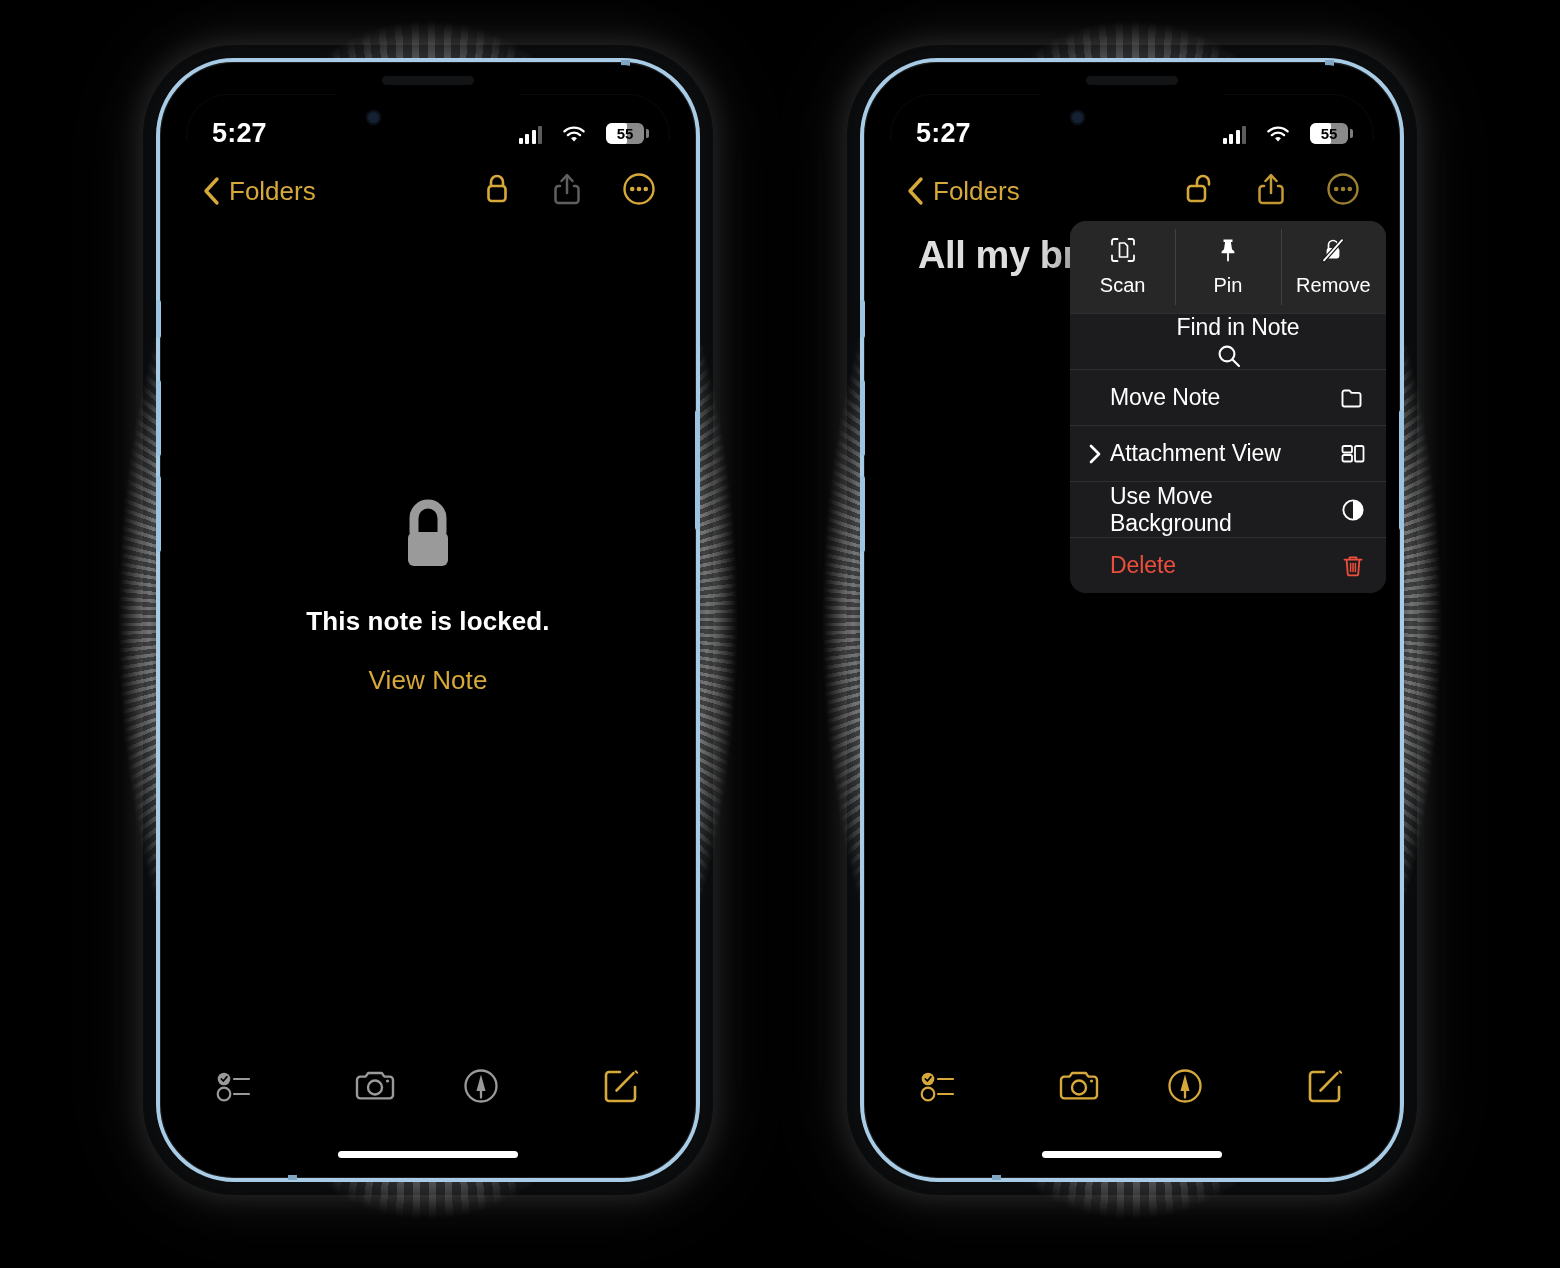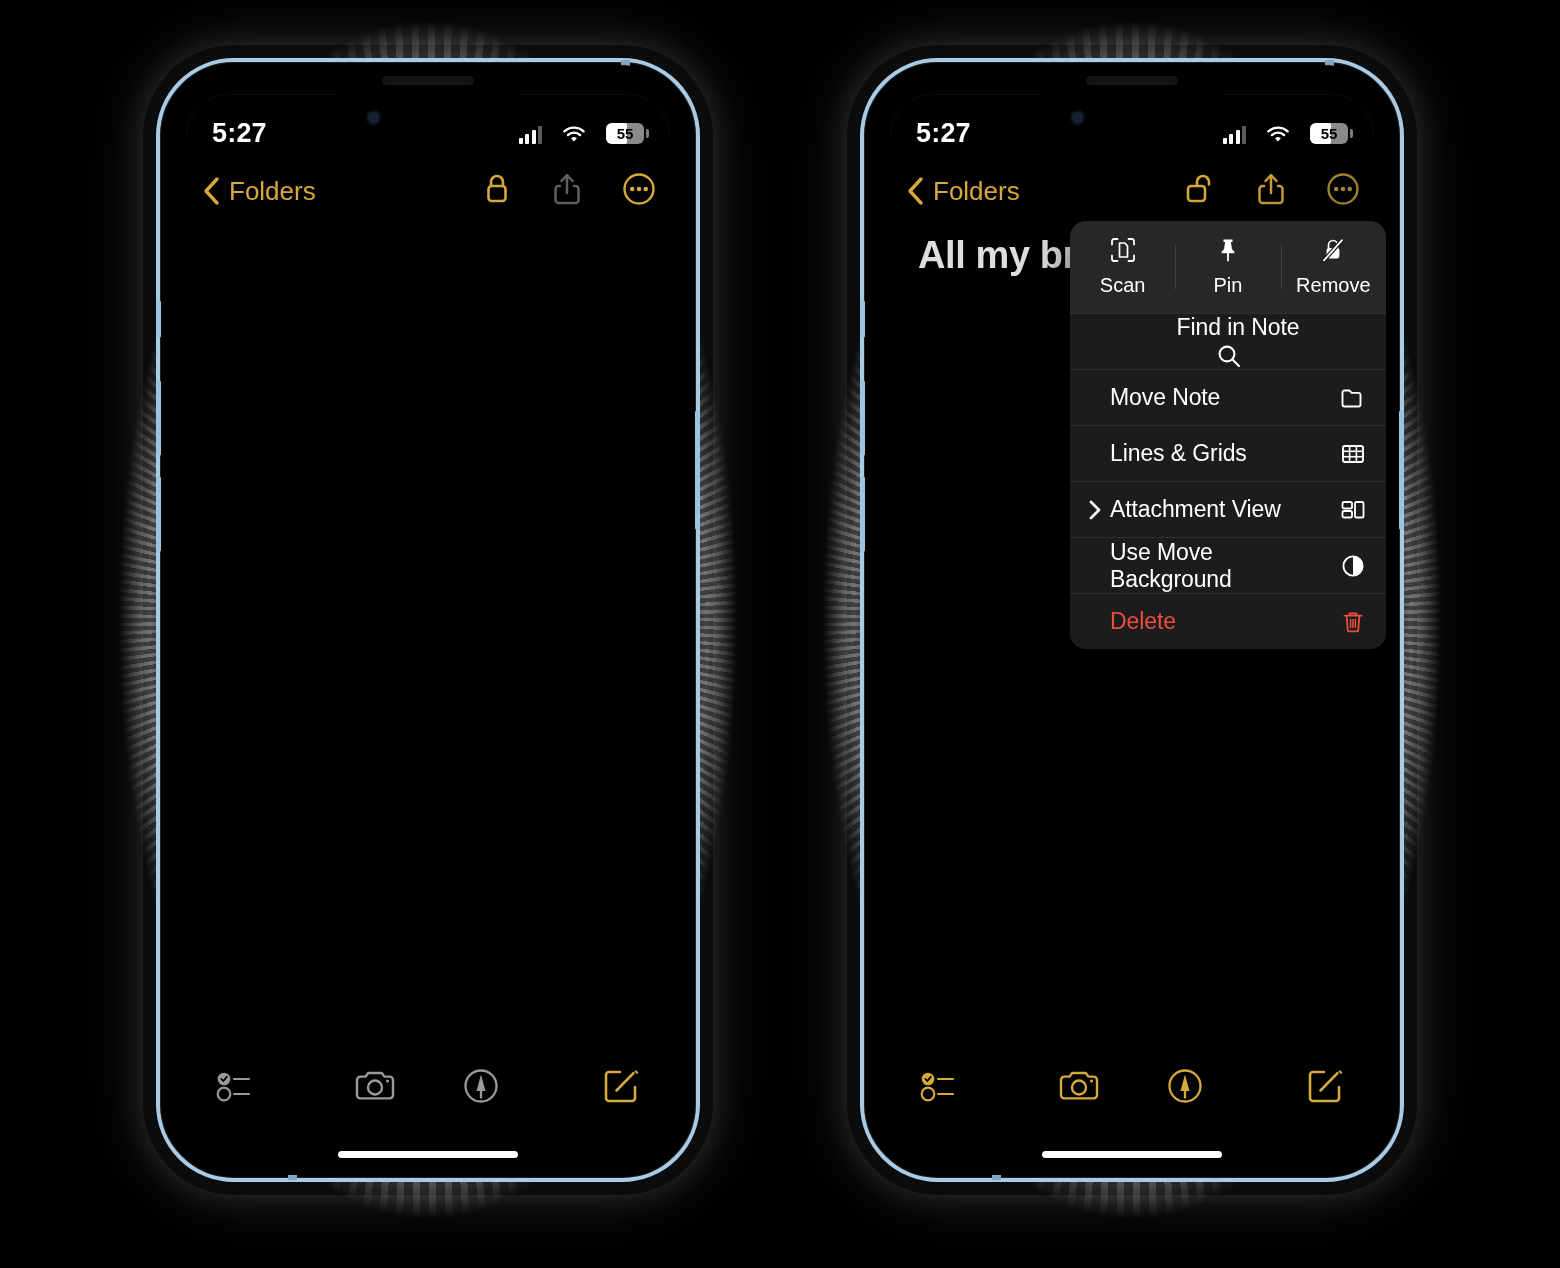--- a/index.html
+++ b/index.html
@@ -223,21 +223,20 @@
     background: #1c1c1e;
     border-radius: 16px;
     overflow: hidden;
     box-shadow: 0 12px 40px rgba(0,0,0,.6);
     font-size: 23px;
   }
   .ctx-actions {
     display: flex;
     background: #272728;
     height: 92px;
-    align-items: center;
   }
   .ctx-act {
     flex: 1;
     display: flex; flex-direction: column;
     align-items: center; justify-content: center;
     gap: 6px;
     color: #fff;
     position: relative;
   }
   .ctx-act + .ctx-act::before {
@@ -333,20 +332,30 @@
               <svg width="34" height="34" viewBox="0 0 34 34">
                 <circle cx="17" cy="17" r="14.5" stroke="#d6a93a" stroke-width="2.4" fill="none"></circle>
                 <circle cx="10.2" cy="17" r="2.3" fill="#d6a93a"></circle>
                 <circle cx="17" cy="17" r="2.3" fill="#d6a93a"></circle>
                 <circle cx="23.8" cy="17" r="2.3" fill="#d6a93a"></circle>
               </svg>
             </div>
           </div>
         </div>
 
+        <div class="locked-wrap">
+          <div class="lock-big">
+            <svg width="64" height="84" viewBox="0 0 64 84">
+              <path d="M18 36 V22 a14 14 0 0 1 28 0 V36" stroke="#9a9a9a" stroke-width="9" fill="none" stroke-linecap="round"></path>
+              <rect x="12" y="36" width="40" height="34" rx="6" fill="#9a9a9a"></rect>
+            </svg>
+          </div>
+          <div class="locked-msg">This note is locked.</div>
+          <div class="view-note">View Note</div>
+        </div>
 
         <div class="toolbar">
           <div class="slot">
             <div>
               <svg width="42" height="34" viewBox="0 0 42 34">
                 <circle cx="8" cy="10" r="6.3" fill="#9a9a9a"></circle>
                 <path d="M5.4 10 L7.3 12 L10.8 7.8" stroke="#000" stroke-width="1.8" fill="none" stroke-linecap="round" stroke-linejoin="round"></path>
                 <line x1="18" y1="10" x2="33" y2="10" stroke="#9a9a9a" stroke-width="2.2" stroke-linecap="round"></line>
                 <circle cx="8" cy="25" r="6.3" stroke="#9a9a9a" stroke-width="2.2" fill="none"></circle>
                 <line x1="18" y1="25" x2="33" y2="25" stroke="#9a9a9a" stroke-width="2.2" stroke-linecap="round"></line>
@@ -517,32 +526,20 @@
 
             <div class="ctx-row noindent">
               <div class="lbl">Move Note</div>
               <div class="rico">
                 <svg width="26" height="26" viewBox="0 0 26 26">
                   <path d="M2.5 7.5 a2 2 0 0 1 2 -2 h5 l2 2.4 h7 a2 2 0 0 1 2 2 v9.6 a2 2 0 0 1 -2 2 H4.5 a2 2 0 0 1 -2 -2 Z" stroke="#fff" stroke-width="1.9" fill="none" stroke-linejoin="round"></path>
                 </svg>
               </div>
             </div>
 
-            <div class="ctx-row noindent">
-              <div class="lbl">Lines &amp; Grids</div>
-              <div class="rico">
-                <svg width="26" height="26" viewBox="0 0 26 26">
-                  <rect x="3" y="5" width="20" height="16" rx="2" stroke="#fff" stroke-width="1.9" fill="none"></rect>
-                  <line x1="3" y1="10.3" x2="23" y2="10.3" stroke="#fff" stroke-width="1.6"></line>
-                  <line x1="3" y1="15.7" x2="23" y2="15.7" stroke="#fff" stroke-width="1.6"></line>
-                  <line x1="9.6" y1="5" x2="9.6" y2="21" stroke="#fff" stroke-width="1.6"></line>
-                  <line x1="16.4" y1="5" x2="16.4" y2="21" stroke="#fff" stroke-width="1.6"></line>
-                </svg>
-              </div>
-            </div>
 
             <div class="ctx-row">
               <div class="chev">
                 <svg width="14" height="22" viewBox="0 0 14 22">
                   <path d="M3 3 L11 11 L3 19" stroke="#fff" stroke-width="2.6" fill="none" stroke-linecap="round" stroke-linejoin="round"></path>
                 </svg>
               </div>
               <div class="lbl">Attachment View</div>
               <div class="rico">
                 <svg width="26" height="26" viewBox="0 0 26 26">

